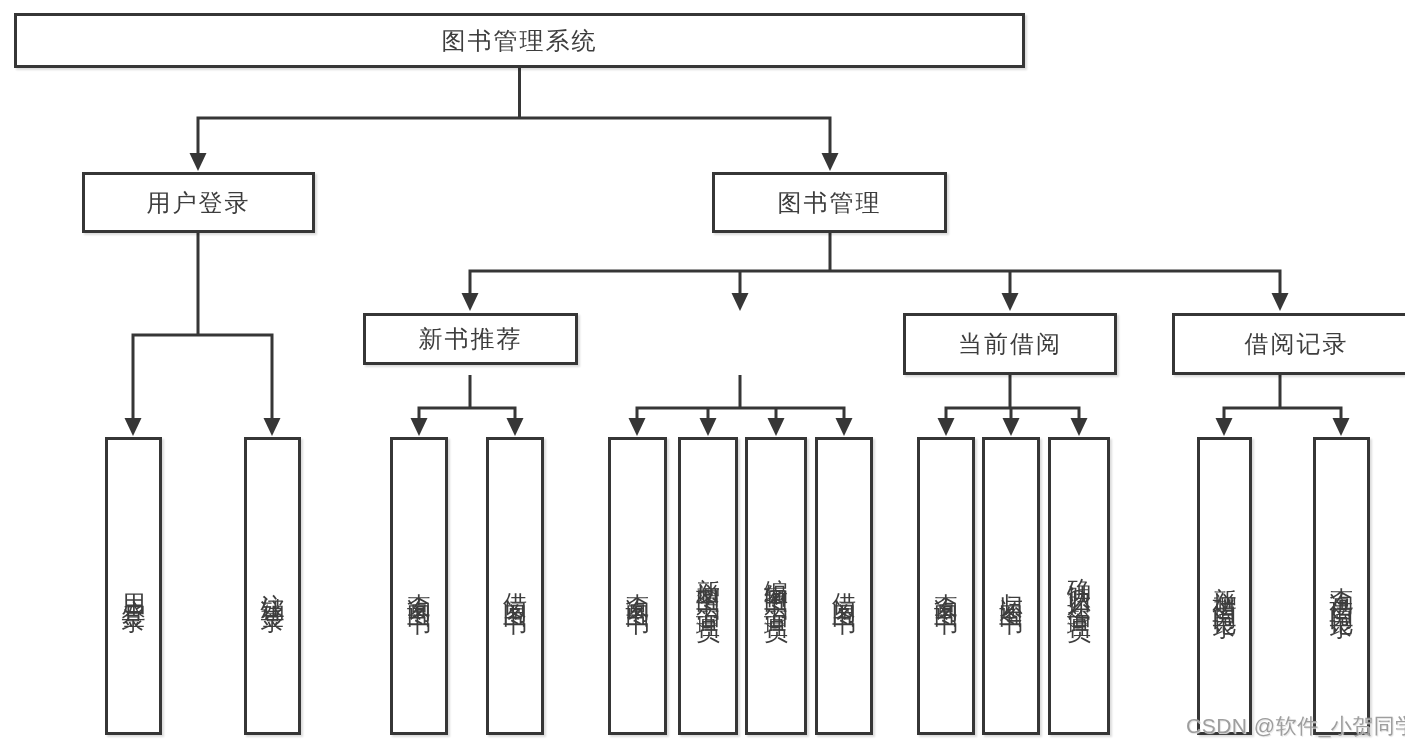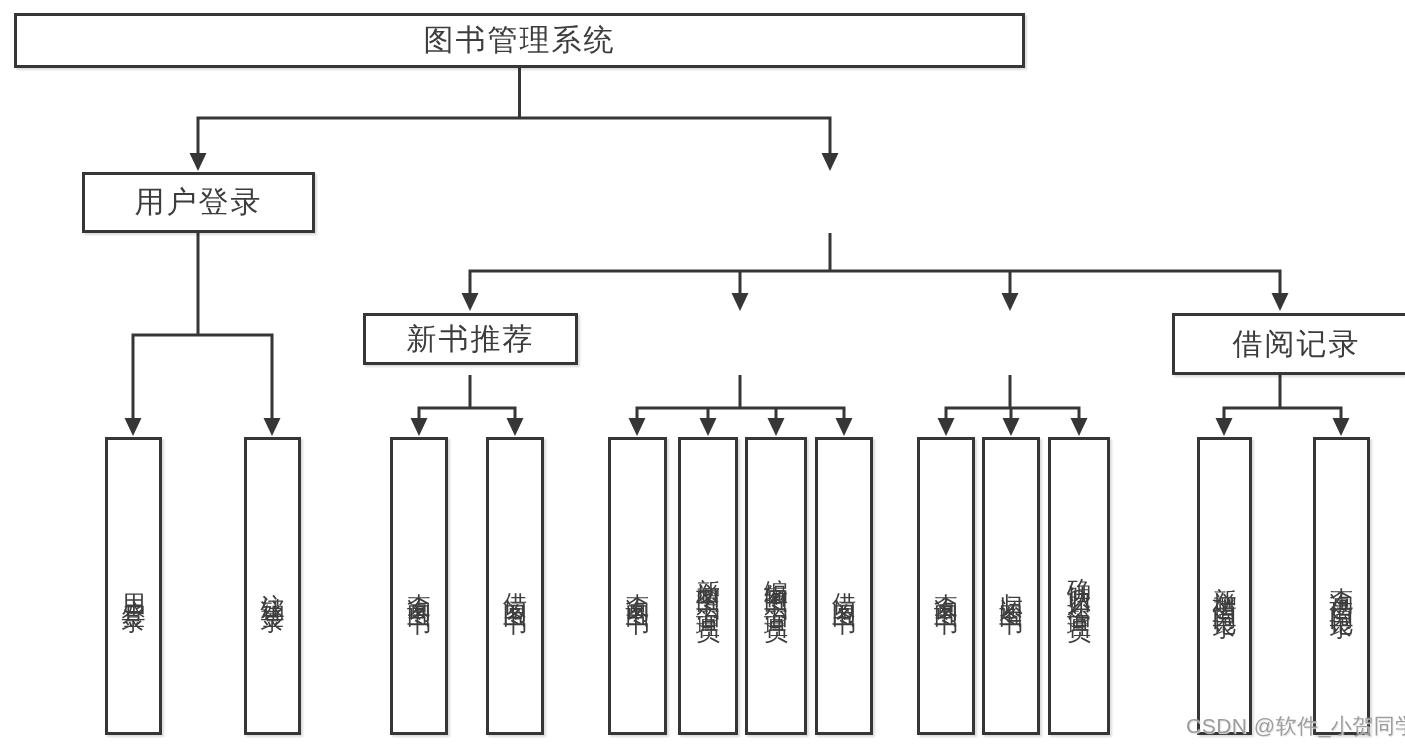--- a/index.html
+++ b/index.html
@@ -26,21 +26,21 @@
     position: absolute;
     box-sizing: border-box;
     border: 3px solid #363636;
     background: #ffffff;
     display: flex;
     align-items: center;
     justify-content: center;
     box-shadow: 2px 2px 2px rgba(0,0,0,0.14);
   }
   .hbox span {
-    font-size: 30px;
+    font-size: 24px;
     letter-spacing: 2px;
     color: #3d3d3d;
     white-space: nowrap;
   }
   .vbox {
     position: absolute;
     top: 437px;
     height: 298px;
     box-sizing: border-box;
     border: 3px solid #363636;
@@ -109,23 +109,29 @@
     </g>
   </svg>
 
   <div class="hbox" style="left:14px;top:13px;width:1011px;height:55px">
     <span>图书管理系统</span>
   </div>
 
   <div class="hbox" style="left:82px;top:172px;width:233px;height:61px">
     <span>用户登录</span>
   </div>
+  <div class="hbox" style="left:712px;top:172px;width:235px;height:61px">
+    <span>图书管理</span>
+  </div>
 
   <div class="hbox" style="left:363px;top:313px;width:215px;height:52px">
     <span>新书推荐</span>
+  </div>
+  <div class="hbox" style="left:903px;top:313px;width:214px;height:62px">
+    <span>当前借阅</span>
   </div>
   <div class="hbox" style="left:1172px;top:313px;width:249px;height:62px">
     <span>借阅记录</span>
   </div>
 
   <div class="vbox" style="left:105px;width:57px">
     <span>用户登录</span>
   </div>
   <div class="vbox" style="left:244px;width:57px">
     <span>注销登录</span>

